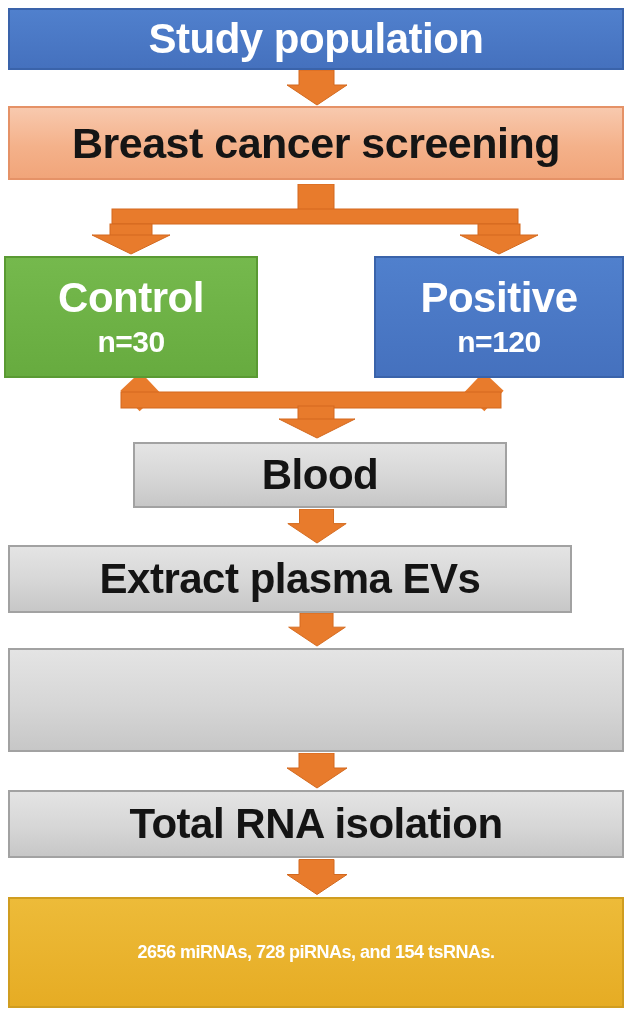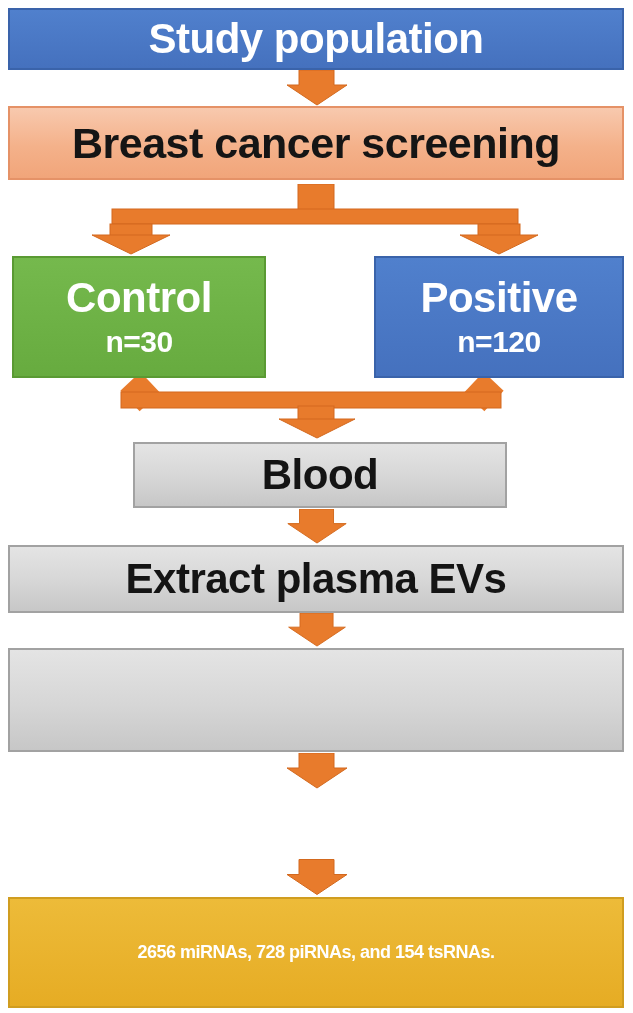--- a/index.html
+++ b/index.html
@@ -78,21 +78,21 @@
 
   <svg class="connector" style="left:0;top:184px;" width="633" height="72" viewBox="0 0 633 72">
     <rect class="orange-shape" x="298" y="0" width="36" height="27"></rect>
     <rect class="orange-shape" x="112" y="25" width="406" height="15"></rect>
     <rect class="orange-shape" x="110" y="40" width="42" height="12"></rect>
     <polygon class="orange-shape" points="92,51 170,51 131,70"></polygon>
     <rect class="orange-shape" x="478" y="40" width="42" height="12"></rect>
     <polygon class="orange-shape" points="460,51 538,51 499,70"></polygon>
   </svg>
 
-  <div class="box green" style="left:12px;top:256px;width:254px;height:122px;gap:6px;">
+  <div class="box green" style="left:4px;top:256px;width:254px;height:122px;gap:6px;">
     <div class="main fs-title">Control</div>
     <div class="sub fs-sub">n=30</div>
   </div>
 
   <div class="box blue" style="left:374px;top:256px;width:250px;height:122px;gap:6px;">
     <div class="main fs-title">Positive</div>
     <div class="sub fs-sub">n=120</div>
   </div>
 
   <svg class="connector" style="left:0;top:378px;" width="633" height="64" viewBox="0 0 633 64">
@@ -104,35 +104,38 @@
   </svg>
 
   <div class="box gray fs-title" style="left:133px;top:442px;width:374px;height:66px;text-align:center;">
     <div class="main">Blood</div>
   </div>
 
   <svg class="connector" style="left:286px;top:509px;" width="62" height="35" viewBox="0 0 62 36">
     <polygon class="orange-shape" points="13,0 48,0 48,15 61,15 31,35 1,15 13,15"></polygon>
   </svg>
 
-  <div class="box gray fs-title" style="left:8px;top:545px;width:616px;height:68px;">
+  <div class="box gray fs-title" style="left:8px;top:545px;width:564px;height:68px;">
     <div class="main">Extract plasma EVs</div>
   </div>
 
   <svg class="connector" style="left:286px;top:613px;" width="62" height="34" viewBox="0 0 62 36">
     <polygon class="orange-shape" points="13,0 48,0 48,15 61,15 31,35 1,15 13,15"></polygon>
   </svg>
 
   <div class="box gray" style="left:8px;top:648px;width:616px;height:104px;gap:4px;">
   </div>
 
   <svg class="connector" style="left:286px;top:753px;" width="62" height="36" viewBox="0 0 62 36">
     <polygon class="orange-shape" points="13,0 48,0 48,15 61,15 31,35 1,15 13,15"></polygon>
   </svg>
 
+  <div class="box gray fs-title" style="left:8px;top:790px;width:616px;height:68px;">
+    <div class="main">Total RNA isolation</div>
+  </div>
 
   <svg class="connector" style="left:286px;top:859px;" width="62" height="37" viewBox="0 0 62 36">
     <polygon class="orange-shape" points="13,0 48,0 48,15 61,15 31,35 1,15 13,15"></polygon>
   </svg>
 
   <div class="box gold" style="left:8px;top:897px;width:616px;height:111px;gap:7px;">
     <div class="sub fs-counts">2656 miRNAs, 728 piRNAs, and 154 tsRNAs.</div>
   </div>
 
 </div>

